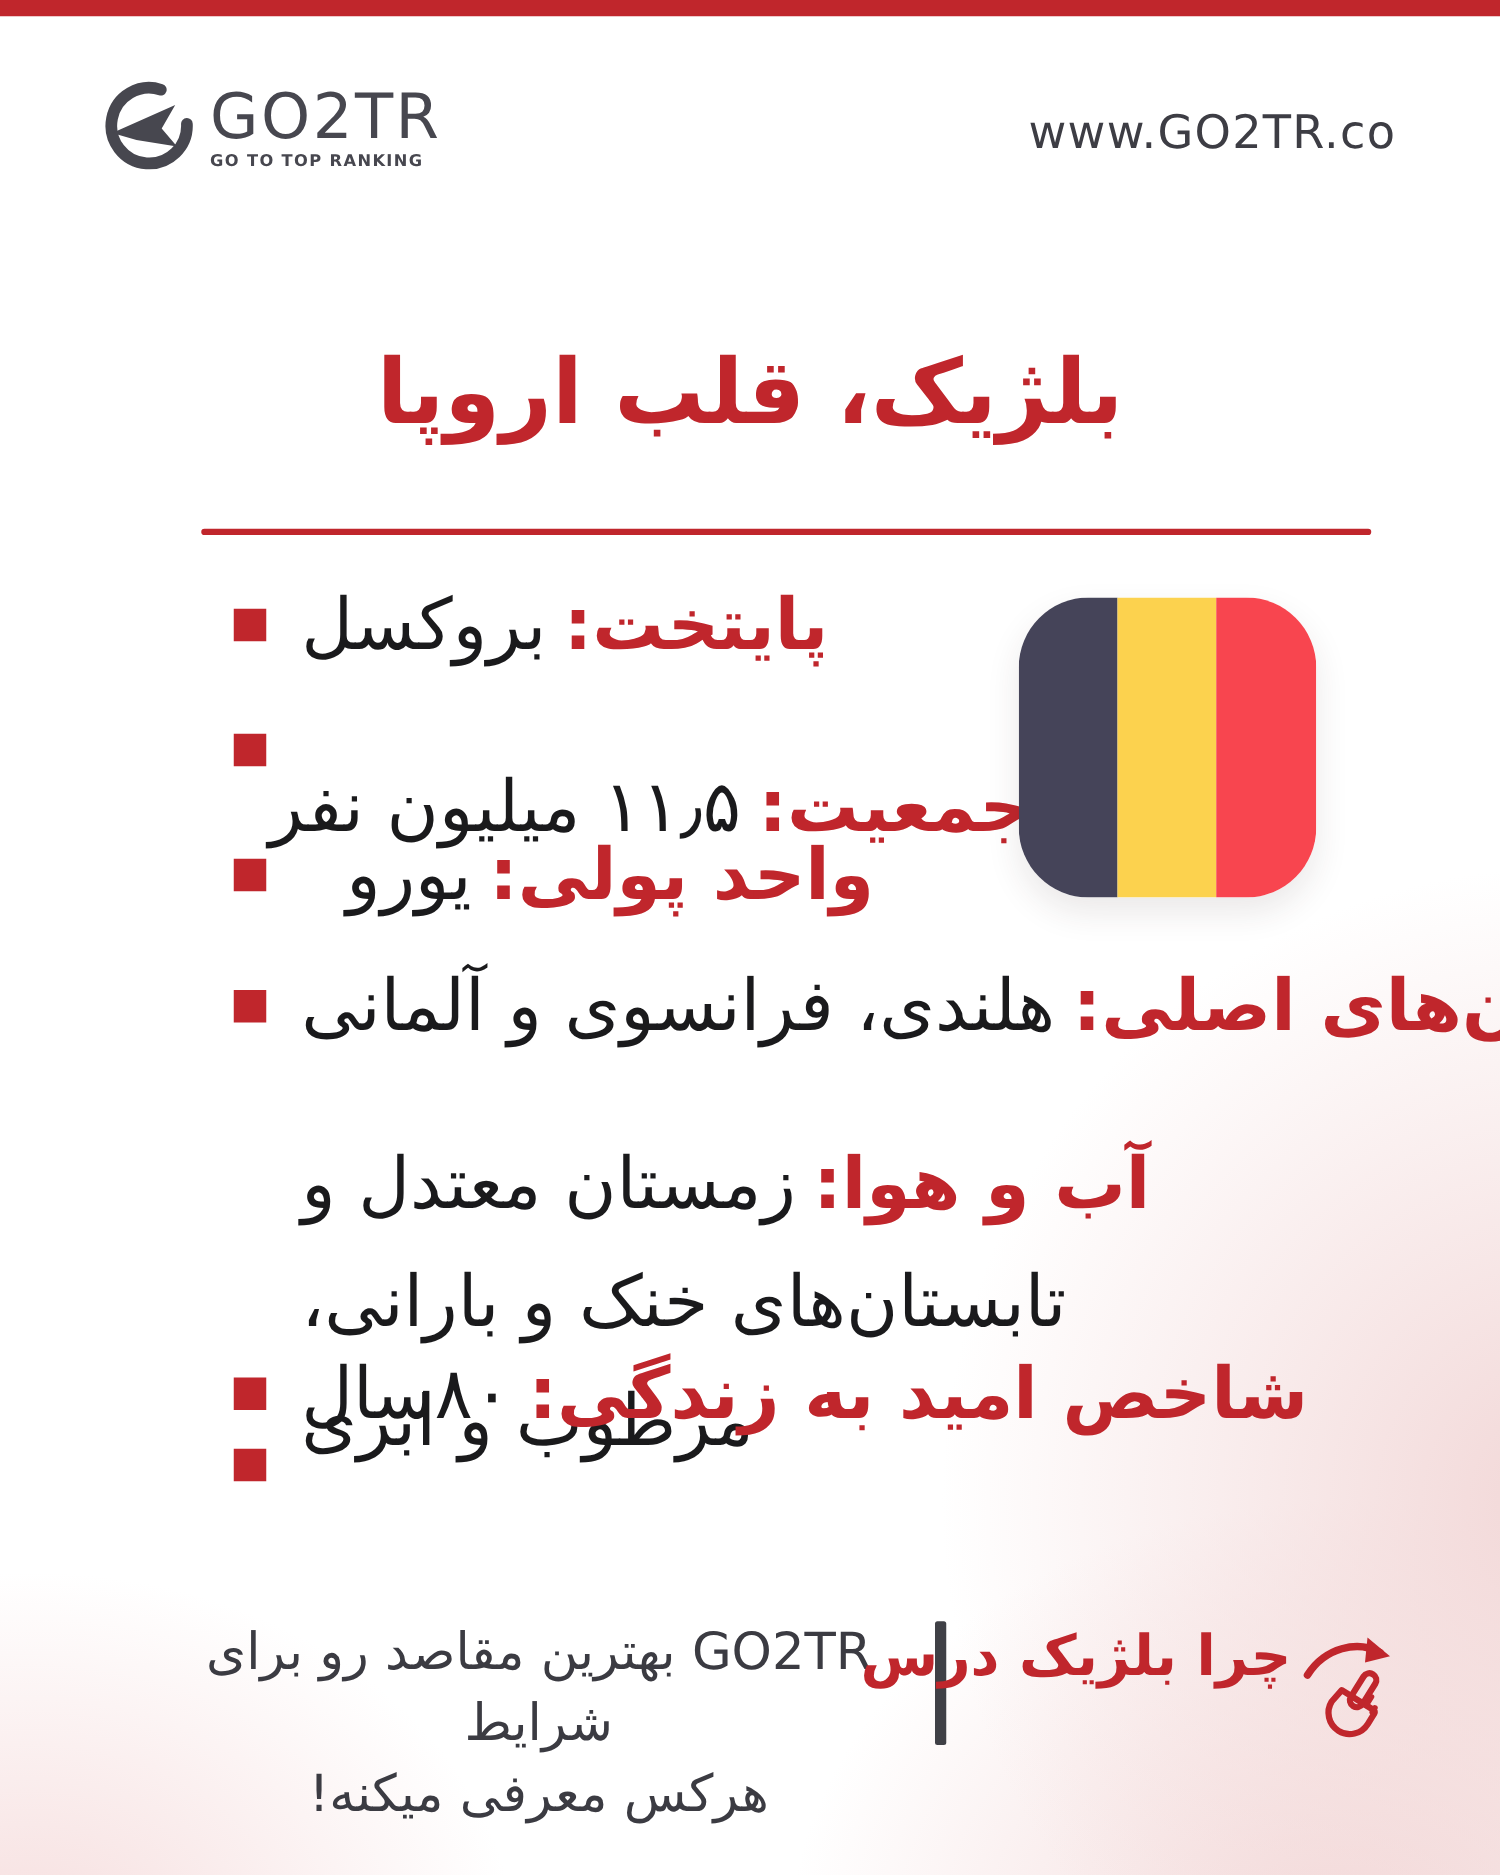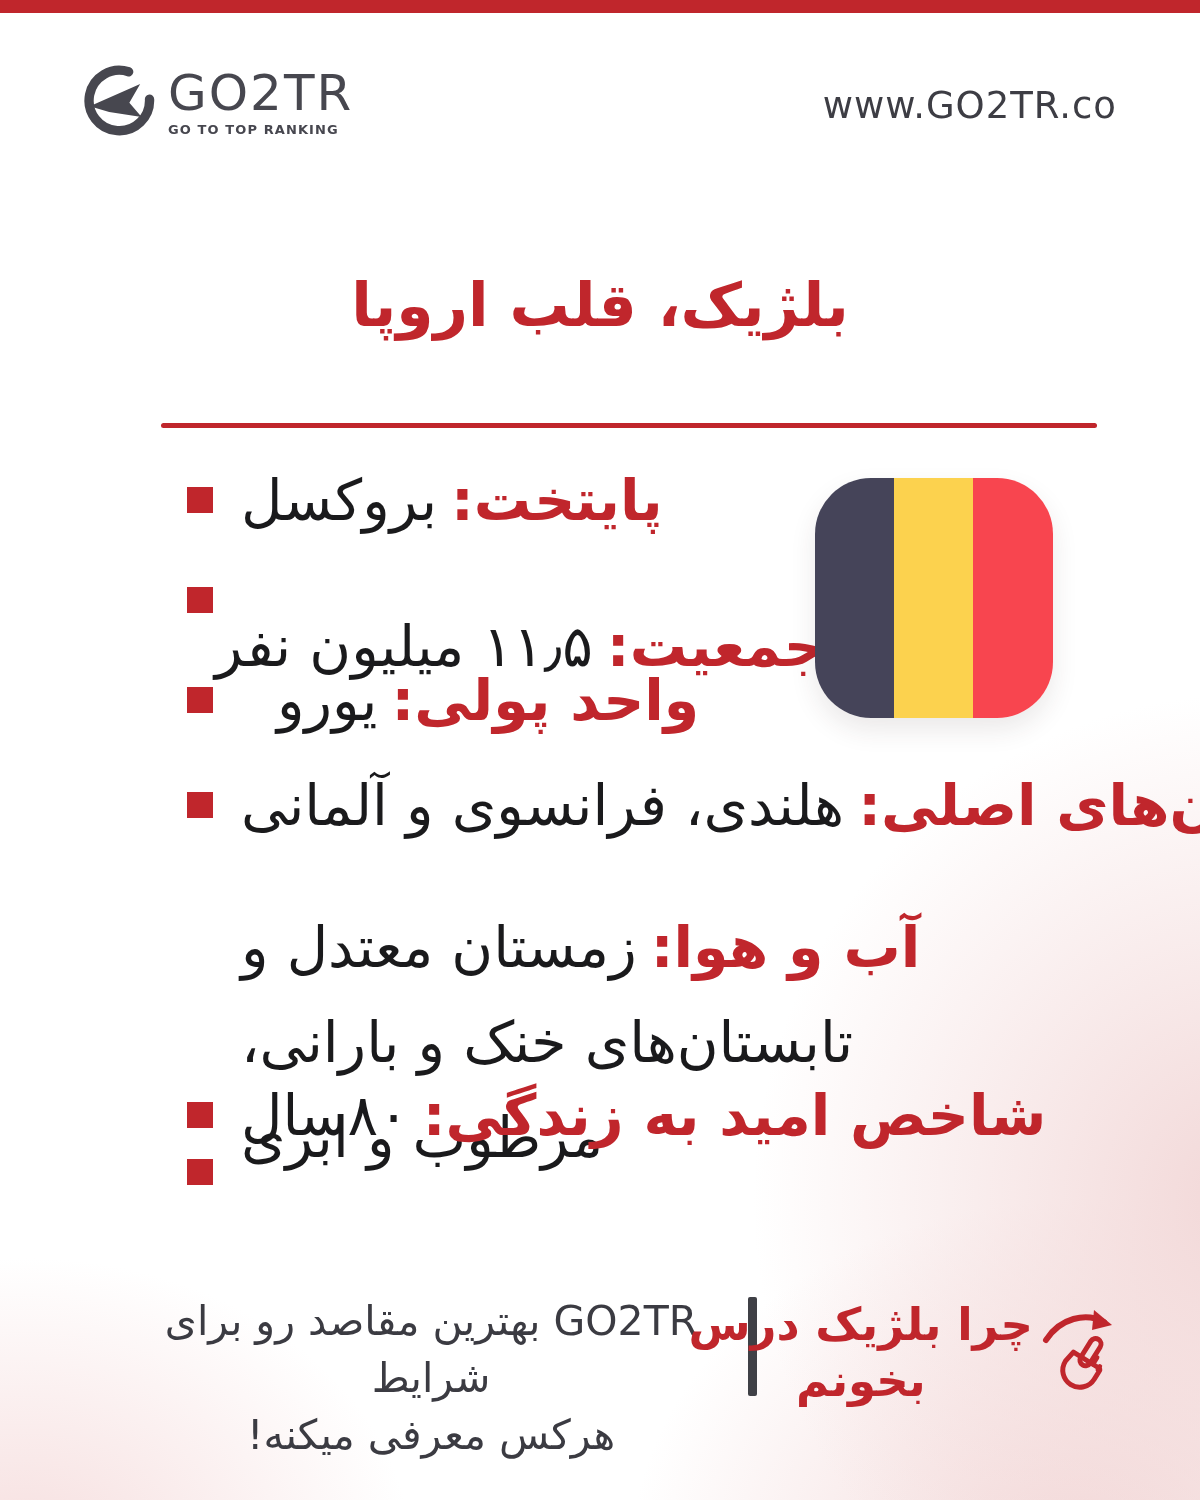--- a/index.html
+++ b/index.html
@@ -19,21 +19,21 @@
 
   
   .logo{ position:absolute; left:84px; top:64px; display:flex; align-items:center; gap:12px; }
   .logo svg{ display:block; }
   .logo-text .brand{ font-size:50px; font-weight:500; color:#47474f; letter-spacing:2px; line-height:1.05; }
   .logo-text .tagline{ font-size:13px; font-weight:700; color:#47474f; letter-spacing:1.1px; margin-top:2px; }
   .website{ position:absolute; right:83px; top:84px; font-size:37px; color:#3d3d44; letter-spacing:1px; }
 
   
   .title{ position:absolute; left:0; top:268px; width:1200px; text-align:center;
-          direction:rtl; font-size:60px; font-weight:700; color:#c0262c; line-height:1.25; }
+          direction:rtl; font-size:72px; font-weight:700; color:#c0262c; line-height:1.25; }
   .title-underline{ position:absolute; left:161px; top:423px; width:936px; height:5px;
           background:#c0262c; border-radius:3px; }
 
   
   .facts{ position:absolute; left:187px; top:0; width:950px; }
   .fact{ position:absolute; display:flex; align-items:flex-start; }
   .bullet{ width:26px; height:26px; background:#c0262c; margin-top:20px; flex:0 0 auto; }
   .fact-text{ direction:rtl; text-align:left; margin-left:28px; font-size:57px;
               line-height:66px; color:#1a1a1c; white-space:nowrap; }
   .fact-text .label{ color:#c0262c; font-weight:700; margin-left:14px; }
@@ -128,21 +128,20 @@
 
   <div class="footer-note">
     <div>GO2TR بهترین مقاصد رو برای شرایط</div>
     <div>هرکس معرفی میکنه!</div>
   </div>
 
   <div class="footer-divider"></div>
 
   <div class="footer-cta">
     <div>چرا بلژیک درس</div>
-    <div>بخونم</div>
   </div>
 
   <div class="hand-icon">
     <svg width="84" height="100" viewBox="0 0 84 100">
 
       <path d="M6 34 C20 12 46 6 64 16" fill="none" stroke="#c0262c" stroke-width="6" stroke-linecap="round"></path>
       <path d="M54 4 L72 19 L52 24 Z" fill="#c0262c"></path>
 
       <g transform="rotate(32 40 62)">
         <rect x="35" y="28" width="11" height="30" rx="5.5" fill="none" stroke="#c0262c" stroke-width="5"></rect>

